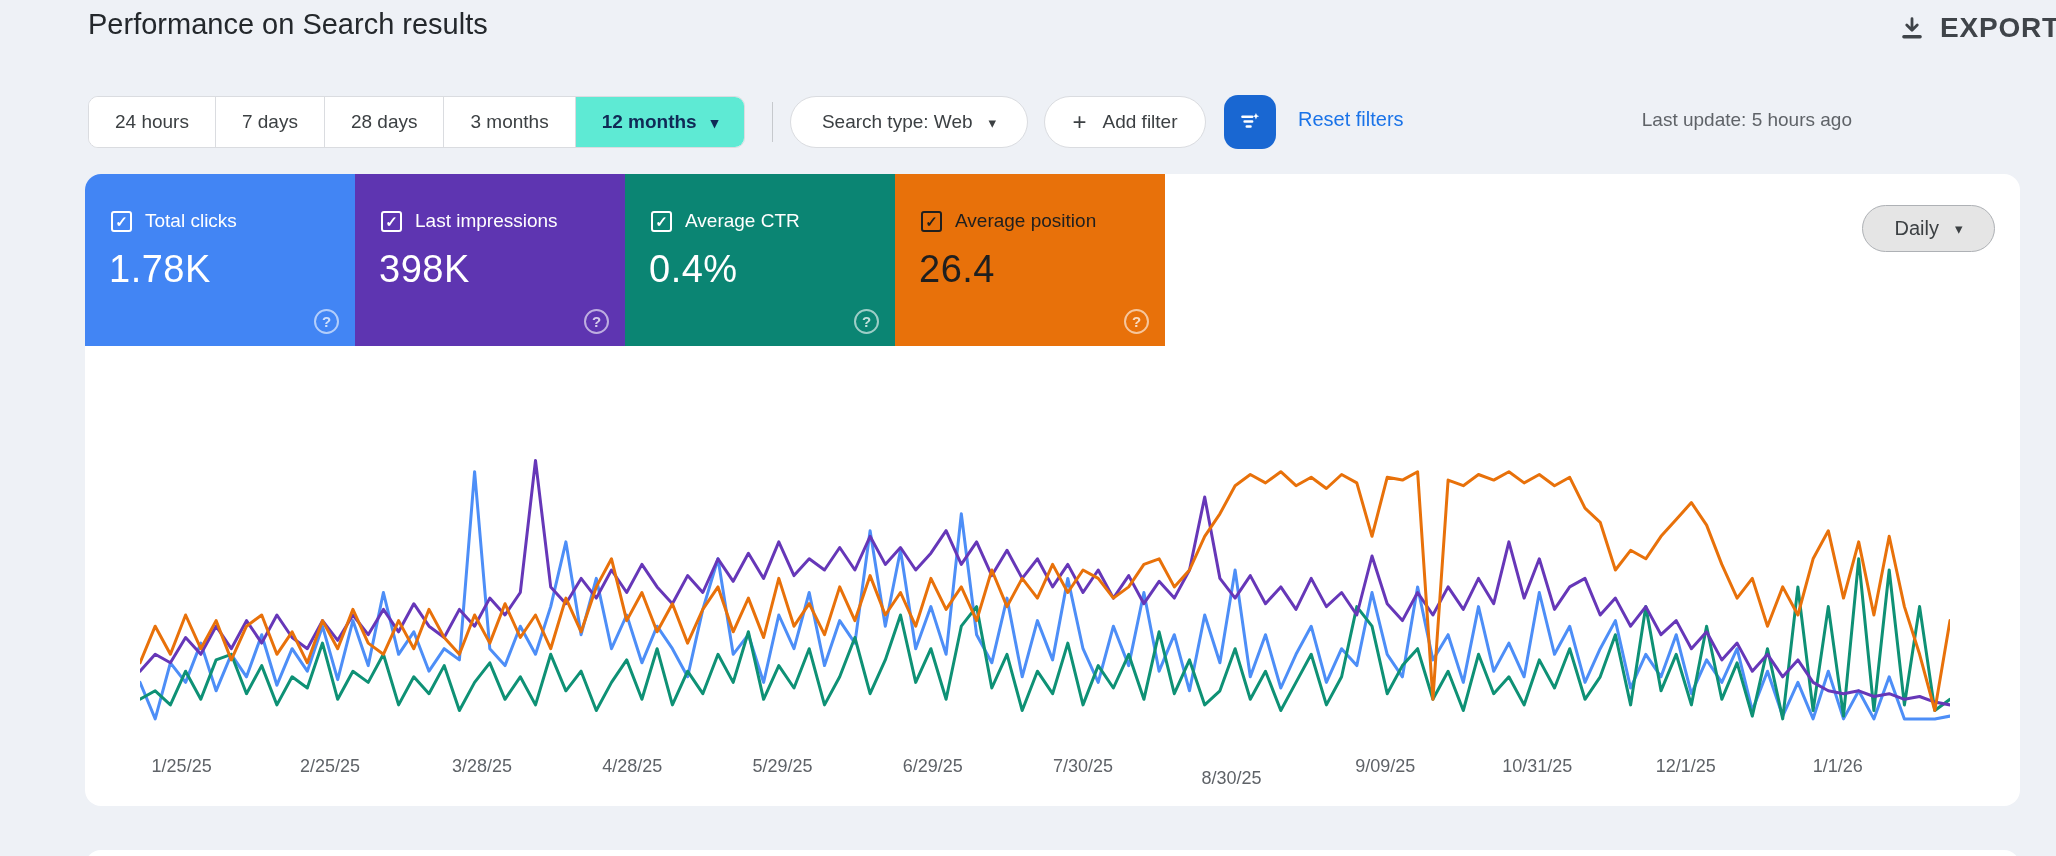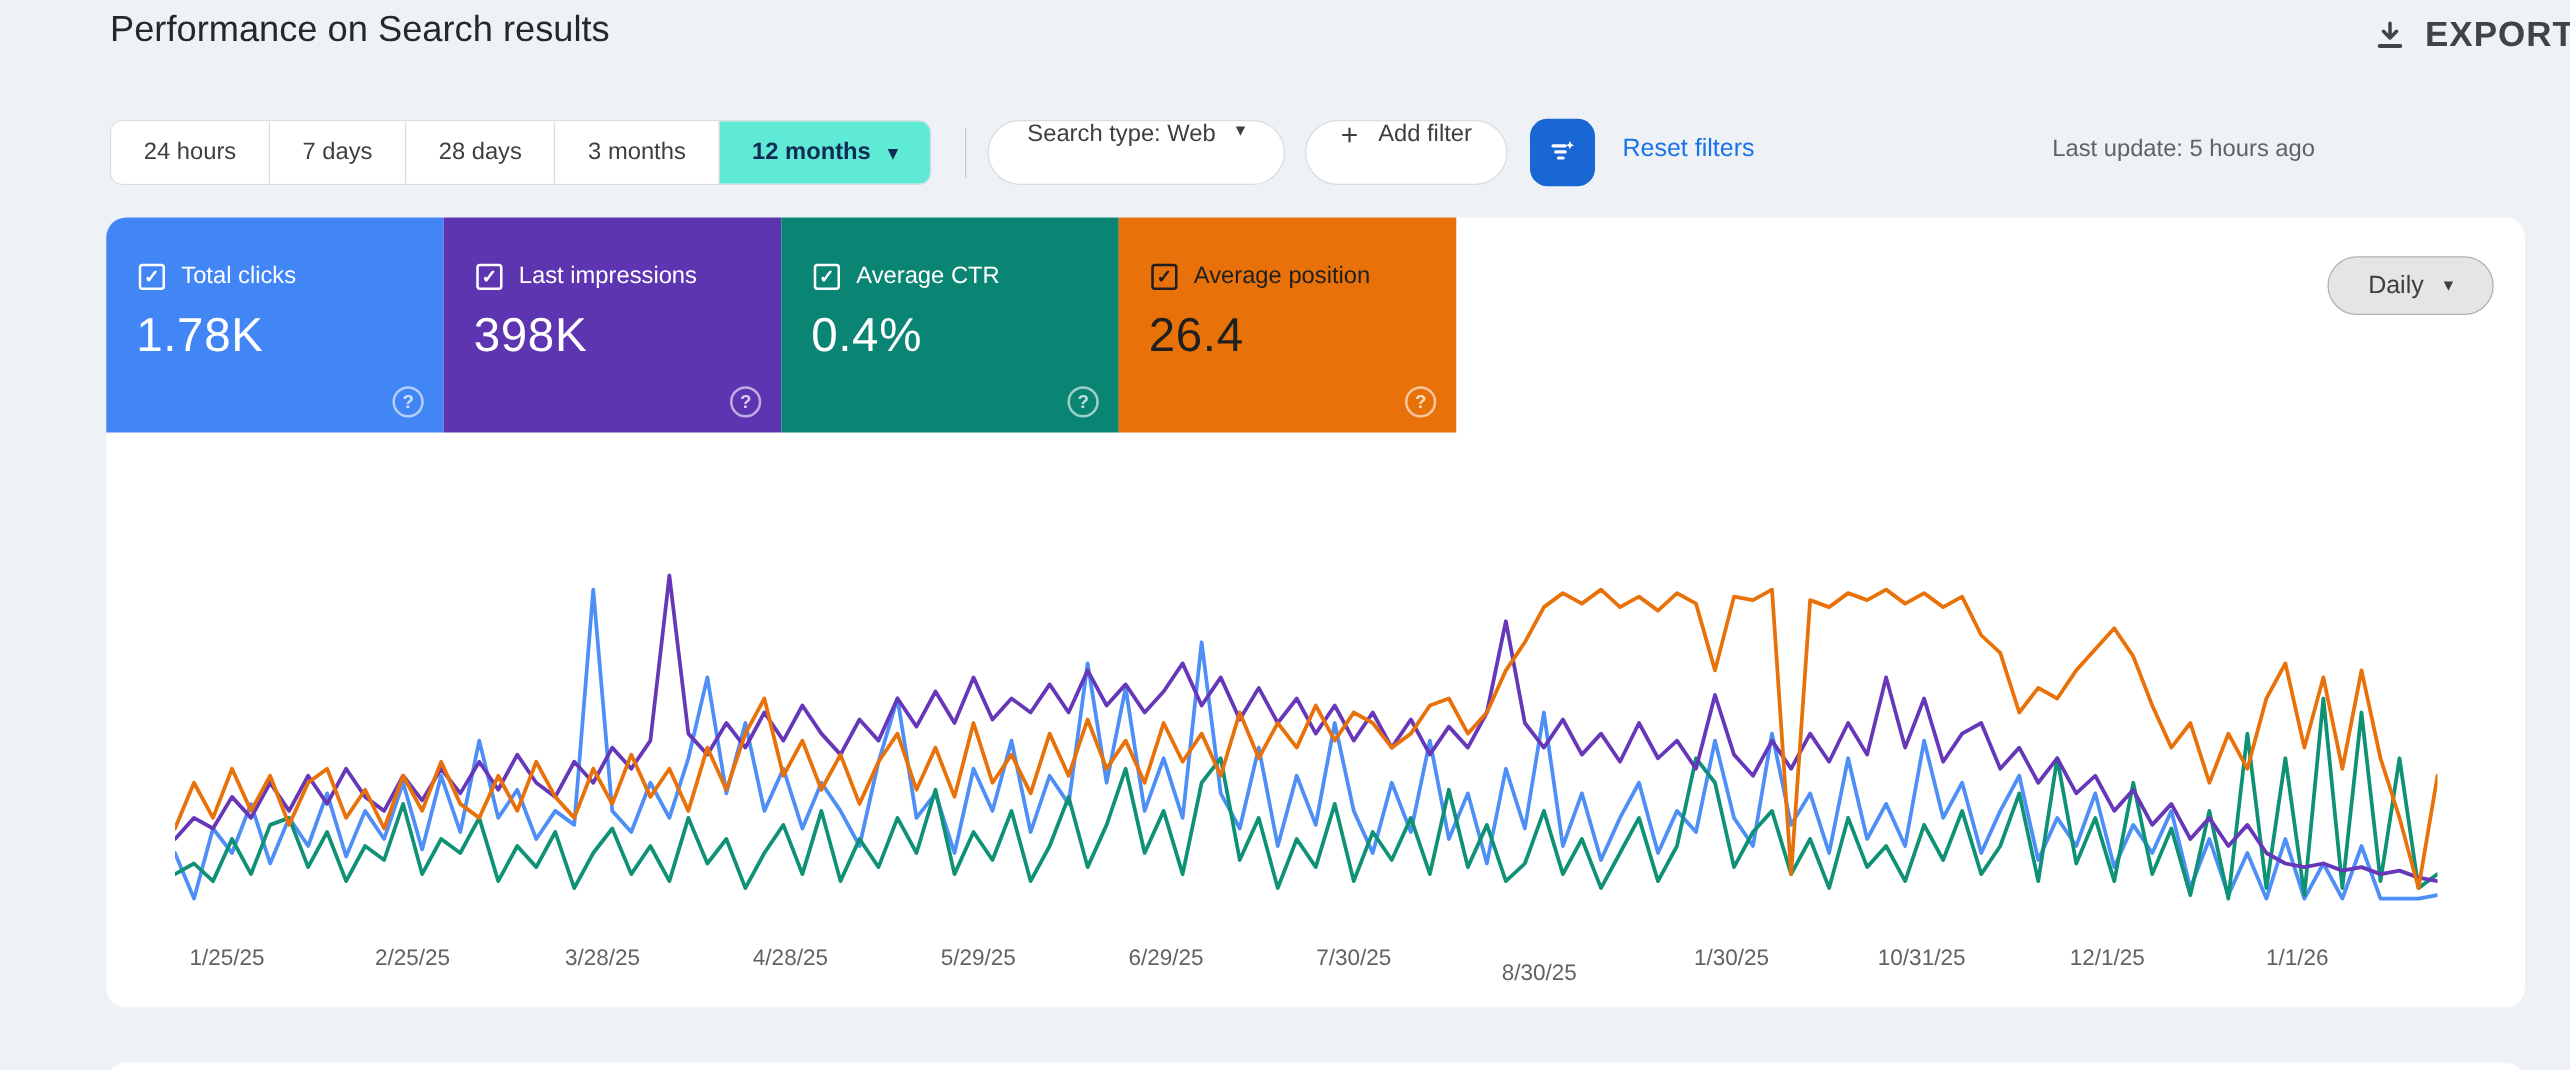--- a/index.html
+++ b/index.html
@@ -38,21 +38,21 @@
   .seg-btn:first-child { border-left:none; }
   .seg-btn.selected {
     background:#5eead4; color:#102a56; font-weight:700; gap:14px;
   }
   .caret { font-size:15px; color:inherit; line-height:1; }
   .v-divider {
     position:absolute; left:772px; top:6px; width:1px; height:40px; background:#c6c9cd;
   }
   .pill {
     position:absolute; top:0; height:52px;
-    display:flex; justify-content:center; gap:16px;
+    display:flex; align-items:center; justify-content:center; gap:16px;
     background:#fff; border:1px solid #dadce0; border-radius:26px;
     font-size:19px; color:#3c4043; cursor:pointer; font-family:inherit;
   }
   .pill-searchtype { left:790px; width:238px; }
   .pill-addfilter  { left:1044px; width:162px; }
   .plus-glyph { font-size:24px; font-weight:400; color:#3c4043; line-height:1; }
   .filter-fab {
     position:absolute; left:1224px; top:-1px; width:52px; height:54px;
     background:#1967d2; border:none; border-radius:14px; cursor:pointer;
     display:flex; align-items:center; justify-content:center;
@@ -232,20 +232,20 @@
 
   <div class="x-ticks" id="x-ticks">
       <span class="x-tick" style="left: 2.3%;">1/25/25</span>
       <span class="x-tick" style="left: 10.5%;">2/25/25</span>
       <span class="x-tick" style="left: 18.9%; text-align: right;">3/28/25</span>
       <span class="x-tick" style="left: 27.2%;">4/28/25</span>
       <span class="x-tick" style="left: 35.5%;">5/29/25</span>
       <span class="x-tick" style="left: 43.8%;">6/29/25</span>
       <span class="x-tick" style="left: 52.1%;">7/30/25</span>
       <span class="x-tick" style="left: 60.3%; margin-top: 12px;">8/30/25</span>
-      <span class="x-tick" style="left: 68.8%;">1/30/25</span>
+      <span class="x-tick" style="left: 68.8%;">9/09/25</span>
       <span class="x-tick" style="left: 77.2%;">10/31/25</span>
       <span class="x-tick" style="left: 85.4%;">12/1/25</span>
       <span class="x-tick" style="left: 93.8%;">1/1/26</span>
     </div>
 </div>
 
 <div class="next-card"></div>
 
 </body></html>

